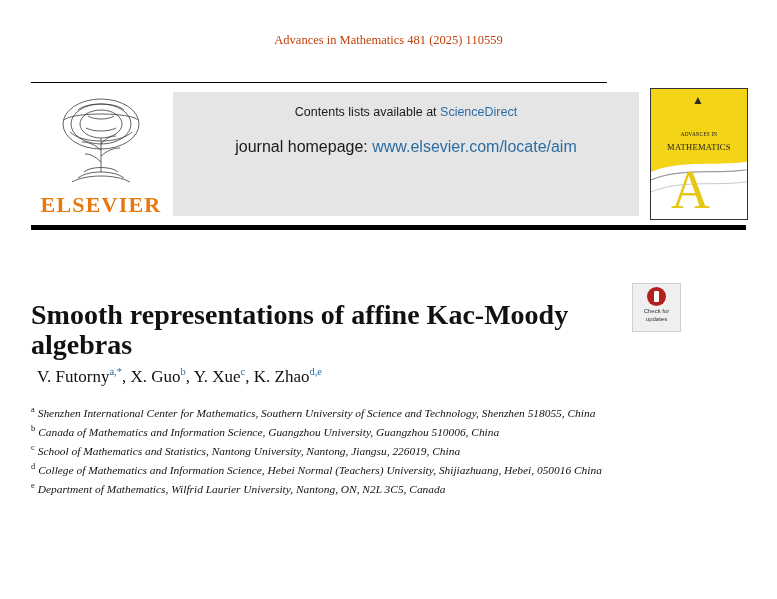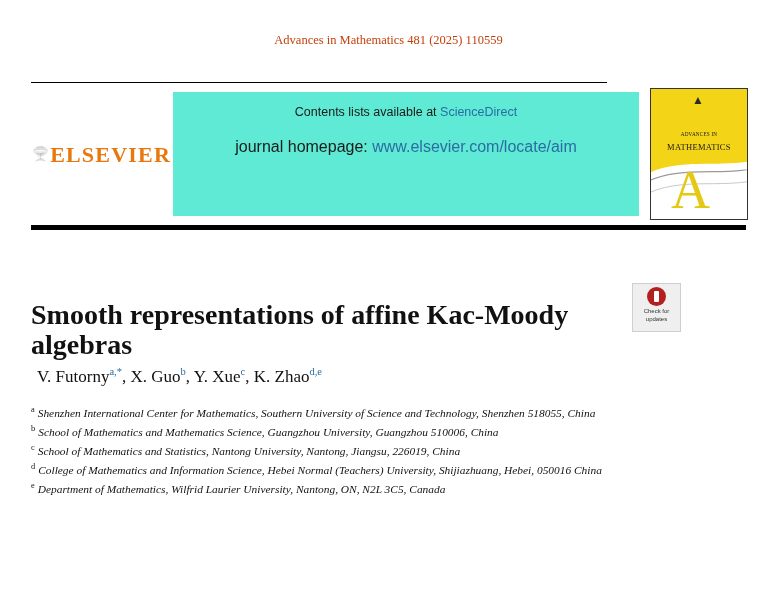--- a/index.html
+++ b/index.html
@@ -57,20 +57,21 @@
     background: #000;
   }
 
   .elsevier-logo {
     position: absolute;
     top: 8px;
     left: 0px;
     width: 140px;
     height: 128px;
     display: flex;
+    flex-direction: column;
     align-items: center;
     justify-content: flex-end;
   }
   .elsevier-tree {
     width: 106px;
     height: 96px;
     display: block;
   }
   .elsevier-word {
     font-family: "Liberation Serif", serif;
@@ -80,21 +81,21 @@
     font-weight: bold;
     margin-top: 2px;
   }
 
   .journal-band {
     position: absolute;
     top: 10px;
     left: 142px;
     width: 466px;
     height: 124px;
-    background: #5eead4;
+    background: #e5e5e5;
     text-align: center;
   }
   .contents-line {
     margin-top: 13px;
     font-family: "Liberation Sans", sans-serif;
     font-size: 12.5px;
     color: #1a1a1a;
   }
   .contents-line .sd {
     color: #2b6ca3;
@@ -338,19 +339,19 @@
 
   <div class="authors">
     <span>V. Futorny</span><sup>a,*</sup>,
     <span>X. Guo</span><sup>b</sup>,
     <span>Y. Xue</span><sup>c</sup>,
     <span>K. Zhao</span><sup>d,e</sup>
   </div>
 
   <div class="affiliations">
     <div class="aff"><span class="mark">a</span><span>Shenzhen International Center for Mathematics, Southern University of Science and Technology, Shenzhen 518055, China</span></div>
-    <div class="aff"><span class="mark">b</span><span>School of Mathematics and Mathematics Science, Guangzhou University, Guangzhou 510006, China</span></div>
+    <div class="aff"><span class="mark">b</span><span>Canada of Mathematics and Information Science, Guangzhou University, Guangzhou 510006, China</span></div>
     <div class="aff"><span class="mark">c</span><span>School of Mathematics and Statistics, Nantong University, Nantong, Jiangsu, 226019, China</span></div>
     <div class="aff"><span class="mark">d</span><span>College of Mathematics and Information Science, Hebei Normal (Teachers) University, Shijiazhuang, Hebei, 050016 China</span></div>
     <div class="aff"><span class="mark">e</span><span>Department of Mathematics, Wilfrid Laurier University, Nantong, ON, N2L 3C5, Canada</span></div>
   </div>
 
 </div>
 
 </body></html>

